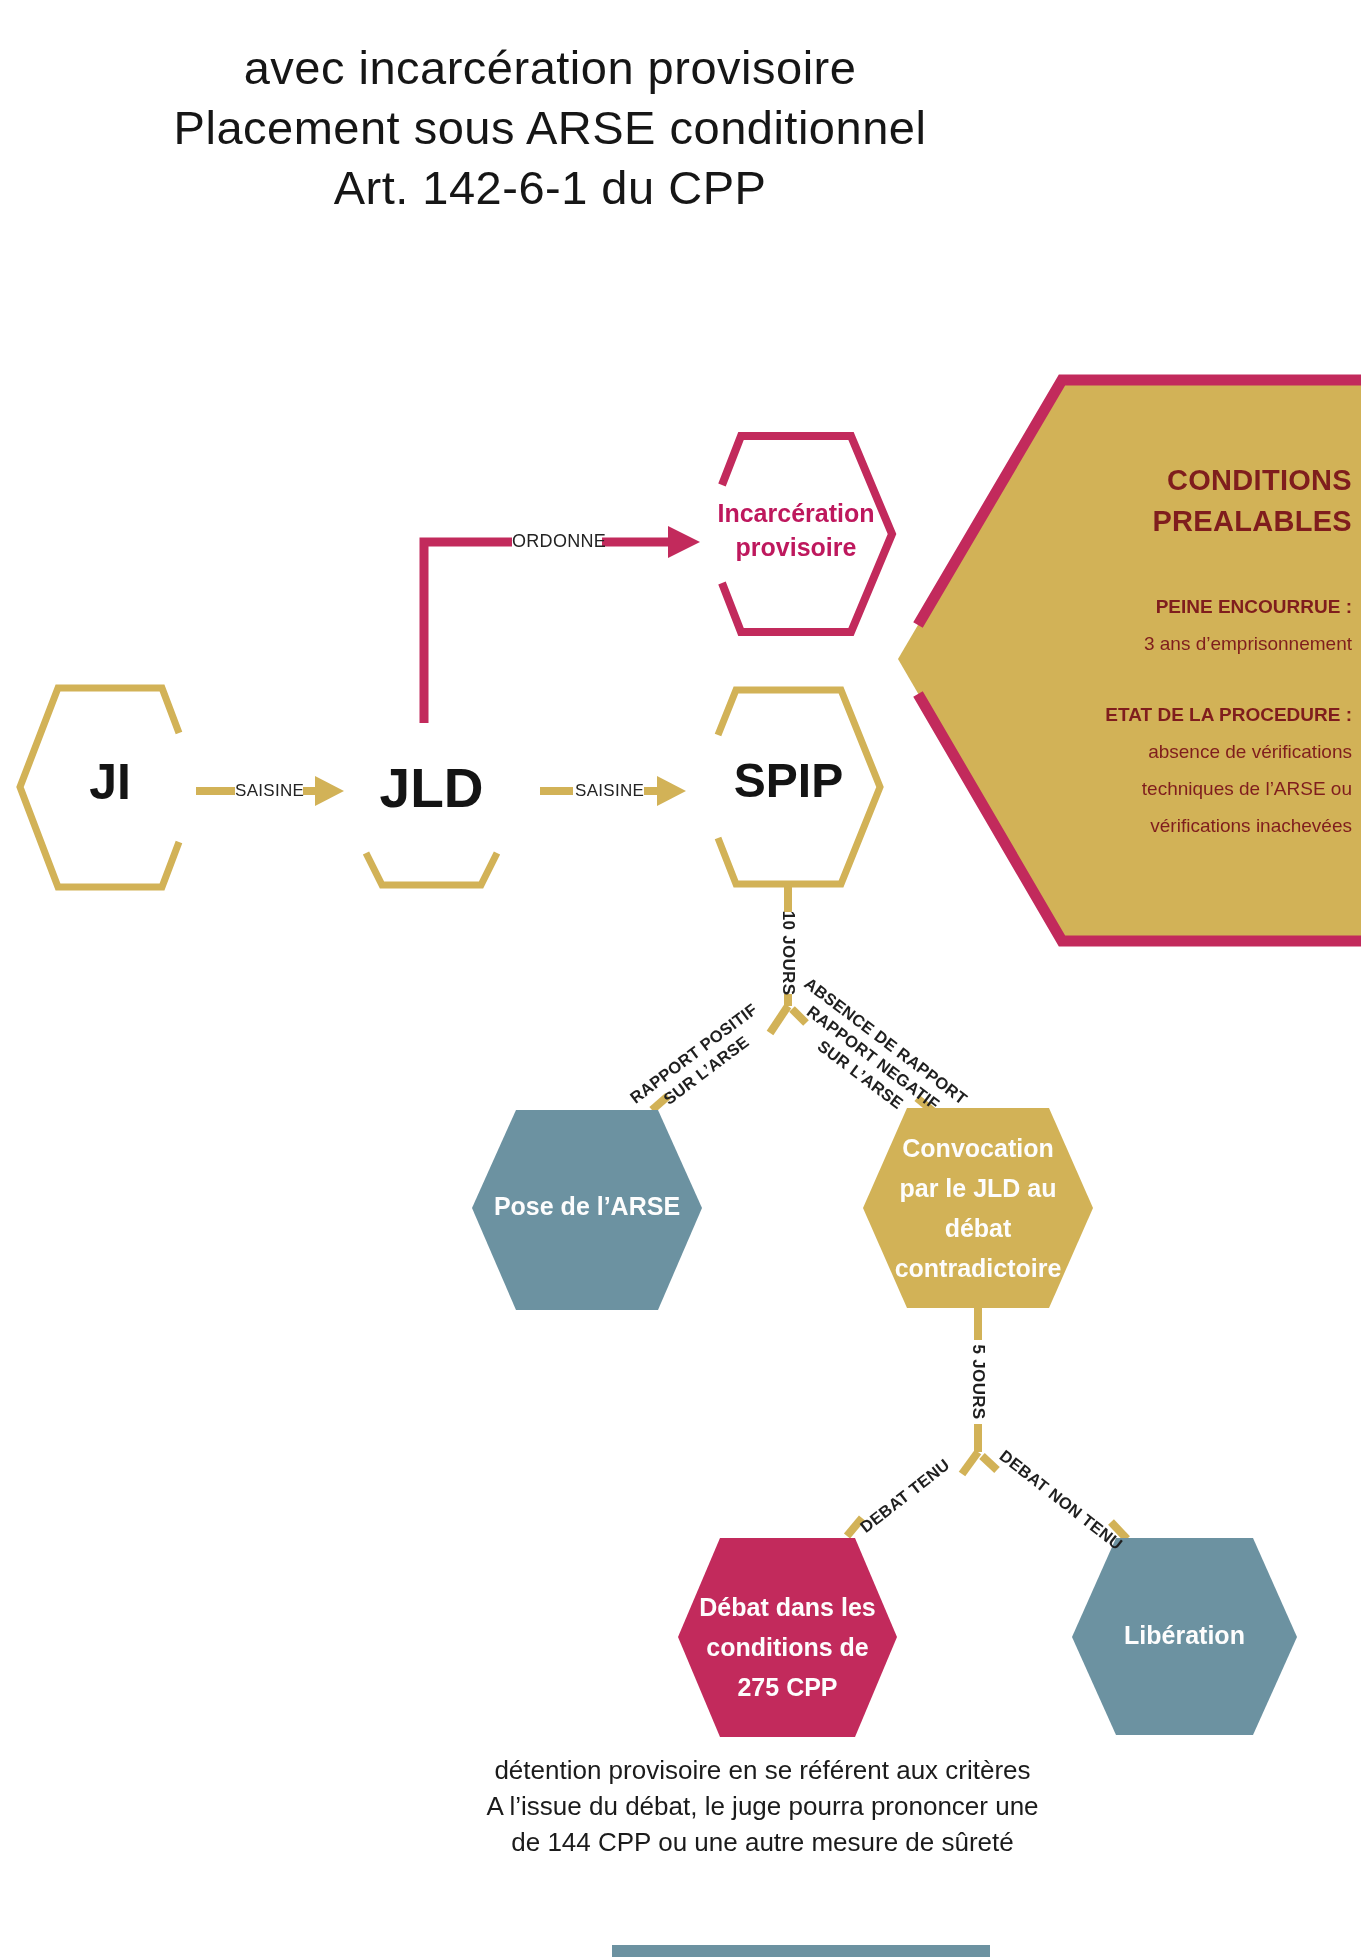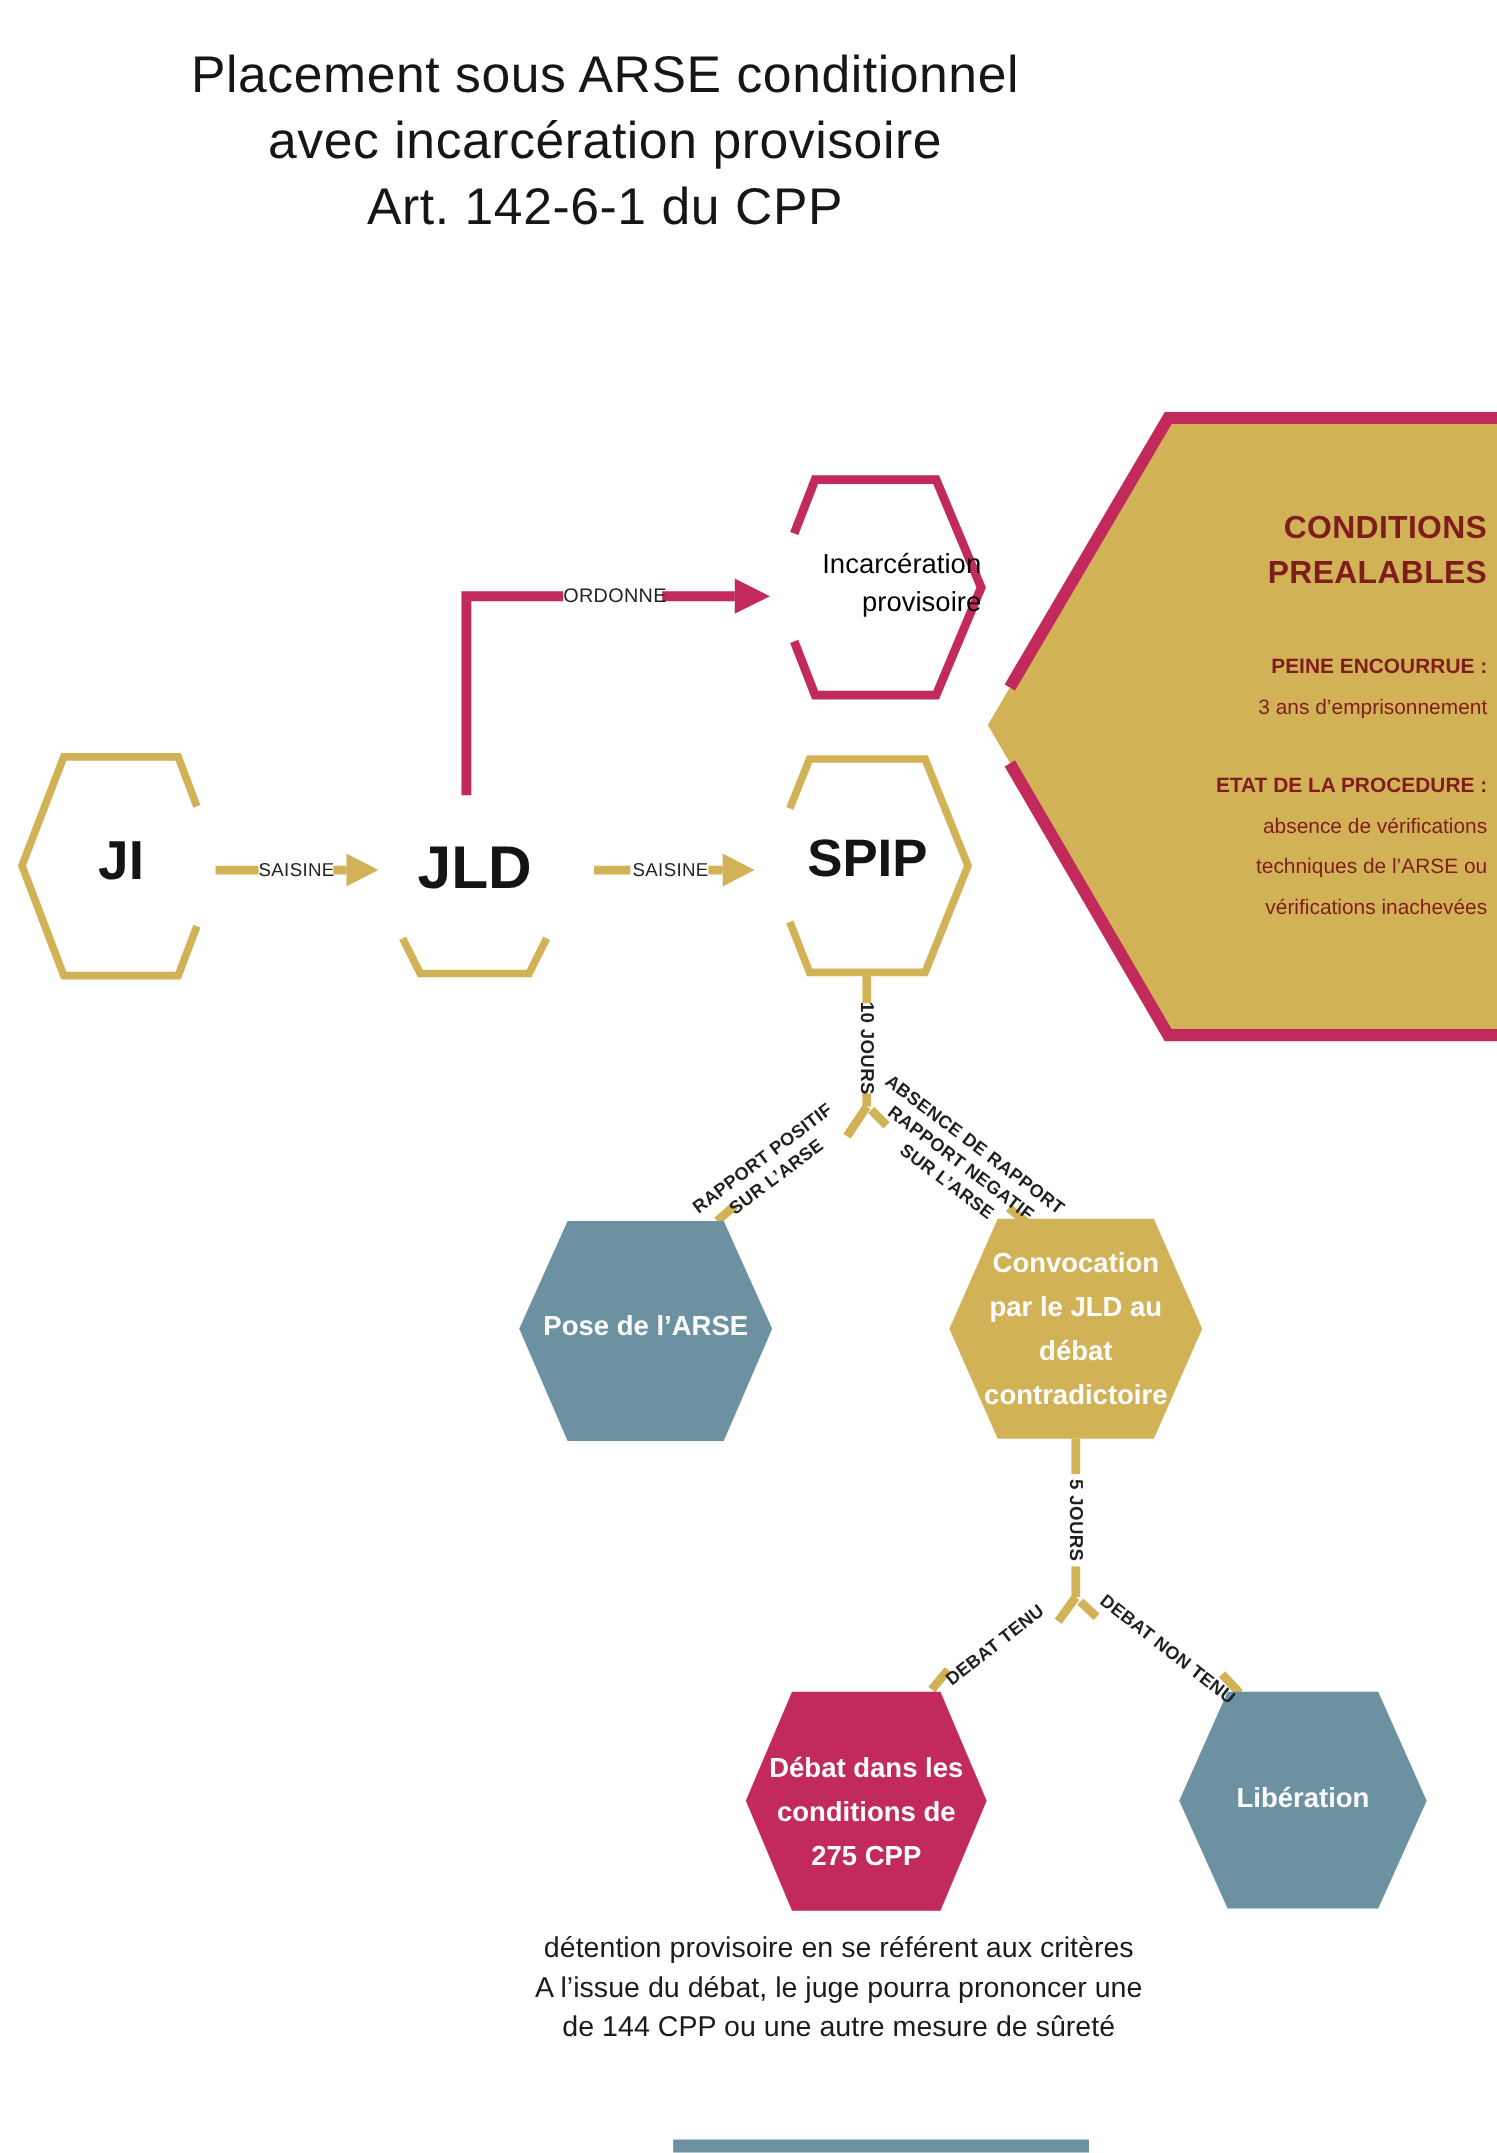--- a/index.html
+++ b/index.html
@@ -23,21 +23,21 @@
   .pink-line{stroke:var(--pink);fill:none;stroke-width:9;}
   .big-stroke{stroke:var(--pink);fill:none;stroke-width:11;}
   .fill-gold{fill:var(--gold);}
   .fill-pink{fill:var(--pink);}
   .fill-slate{fill:var(--slate);}
 
   .title{
     left:0;top:38px;width:1100px;text-align:center;
     font-size:47px;line-height:60px;color:#161616;letter-spacing:0.5px;
   }
-  .hex-label-dark{font-weight:400;color:#000000;text-align:right;}
+  .hex-label-dark{font-weight:700;color:#be185d;text-align:center;}
   .hex-label-white{font-weight:700;color:var(--white);text-align:center;}
   .node-big{font-weight:700;color:#141414;text-align:center;}
   .edge-label{font-size:17px;color:#232323;text-align:center;letter-spacing:0.3px;}
   .rot{
     transform-origin:center center;text-align:center;white-space:nowrap;
     font-size:16.5px;line-height:21px;font-weight:600;color:#1f1f1f;letter-spacing:0.3px;
   }
   .conditions{
     left:1000px;top:460px;width:352px;text-align:right;color:#7f1d1d;
   }
@@ -95,22 +95,22 @@
   <path class="gold-line" d="M982,1456 L997,1470"></path>
   <path class="gold-line" d="M1111,1522 L1127,1539"></path>
 
   <polygon class="fill-pink" points="678,1637 720,1538 855,1538 897,1637 855,1737 720,1737"></polygon>
   <polygon class="fill-slate" points="1072,1637 1116,1538 1253,1538 1297,1637 1253,1735 1116,1735"></polygon>
 
   <rect class="fill-slate" x="612" y="1945" width="378" height="12"></rect>
 </svg>
 
 <div class="abs title">
+  <div>avec incarcération provisoire</div>
   <div>Placement sous ARSE conditionnel</div>
-  <div>avec incarcération provisoire</div>
   <div>Art. 142-6-1 du CPP</div>
 </div>
 
 <div class="abs hex-label-dark" style="left:700px;top:496px;width:192px;font-size:25px;line-height:34px;">
   <div>Incarcération</div>
   <div>provisoire</div>
 </div>
 
 <div class="abs edge-label" style="left:512px;top:531px;width:90px;font-size:18px;">ORDONNE</div>
 

